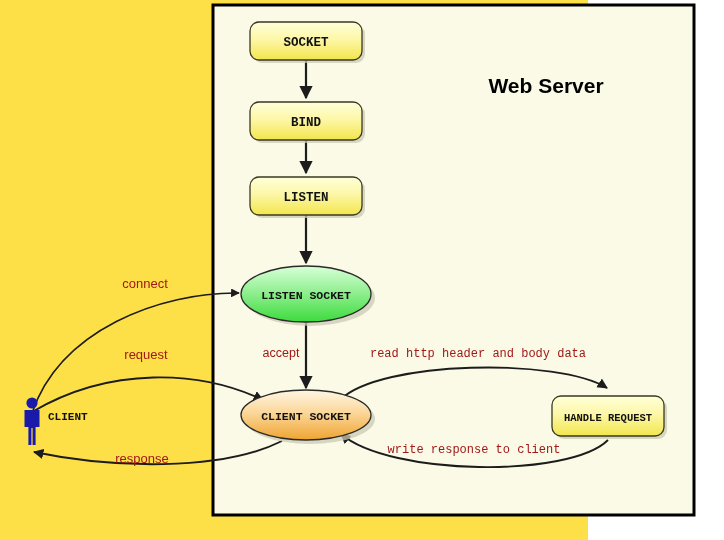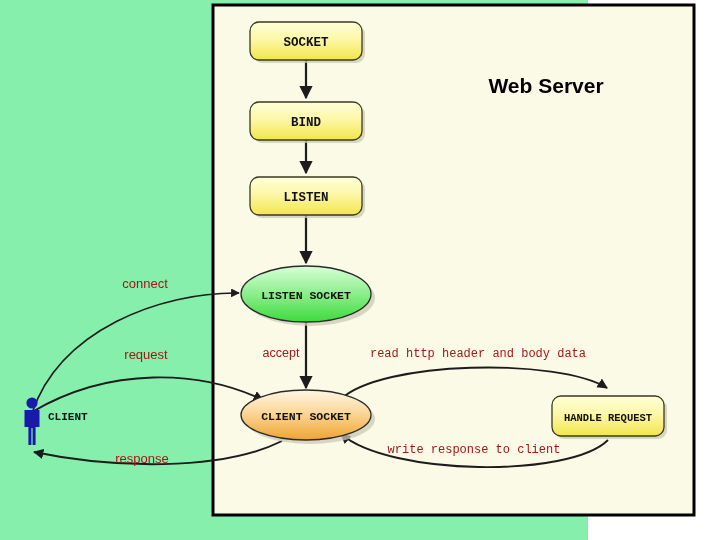--- a/index.html
+++ b/index.html
@@ -1,18 +1,18 @@
 <!DOCTYPE html>
 <html><head>
 <meta charset="utf-8">
 <style>
   html,body{margin:0;padding:0;background:#ffffff;}
   body{width:724px;height:540px;overflow:hidden;
        font-family:"Liberation Sans",sans-serif;}
-  #stage{position:relative;width:588px;height:540px;background:#86efac;}
+  #stage{position:relative;width:588px;height:540px;background:#fde047;}
   #svgroot{position:absolute;left:0;top:0;width:724px;height:540px;}
 </style>
 </head>
 <body>
 
 <div id="stage">
   <svg id="svgroot" viewBox="0 0 724 540">
     <defs>
       <linearGradient id="gradBox" x1="0" y1="0" x2="0" y2="1">
         <stop offset="0%" stop-color="#ffffd9"></stop>

